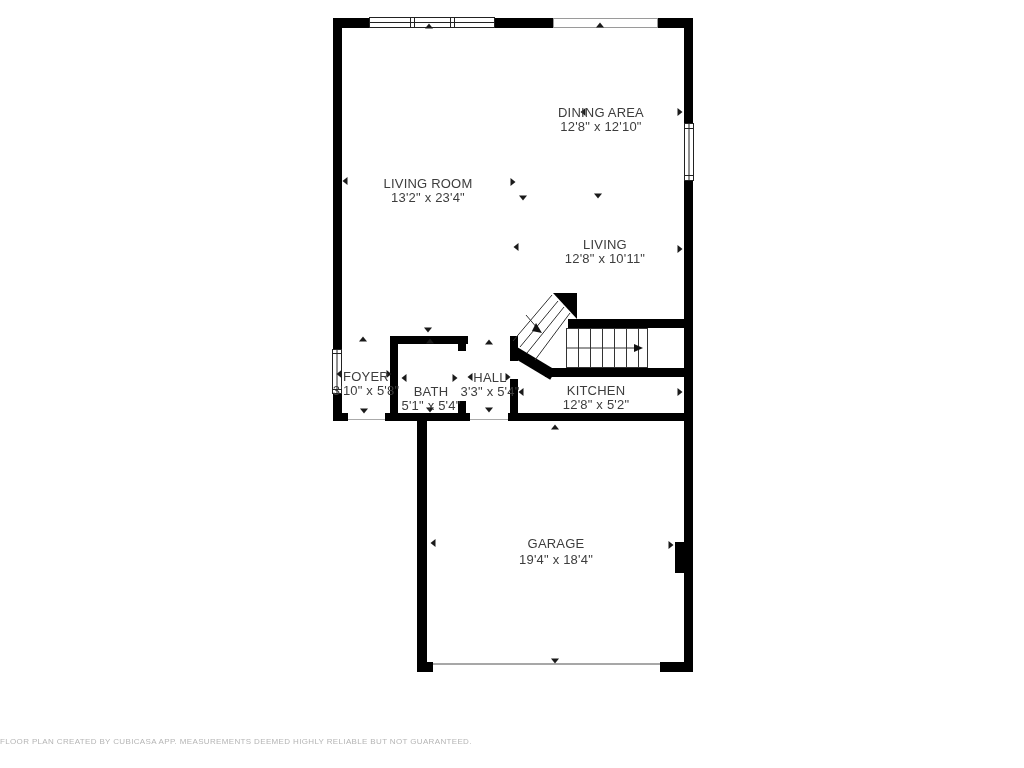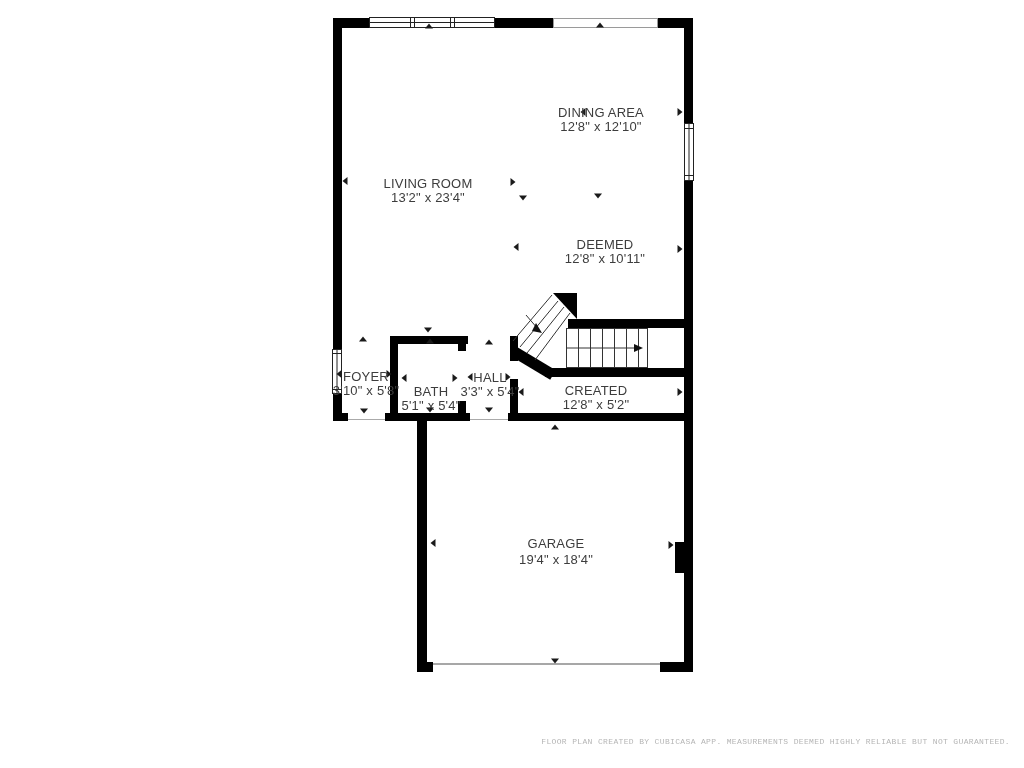--- a/index.html
+++ b/index.html
@@ -9,22 +9,22 @@
   }
   .plan-svg{position:absolute;left:0;top:0;}
   .room-label{
     position:absolute;transform:translate(-50%,-50%);
     text-align:center;color:#3d3d3d;line-height:14px;white-space:nowrap;
     letter-spacing:.2px;font-size:13px;
   }
   .room-label .room-name{display:block;}
   .room-label .room-dims{display:block;}
   .footer-note{
-    position:absolute;left:0;right:14px;top:737px;text-align:right;
-    color:#b5b5b5;font-size:8px;letter-spacing:.35px;white-space:nowrap;font-family:Liberation Mono, monospace;
+    position:absolute;left:0;right:14px;top:737px;text-align:left;
+    color:#b5b5b5;font-size:8px;letter-spacing:.35px;white-space:nowrap;
   }
 </style>
 </head>
 <body>
 
 <div class="stage">
 
   <svg class="plan-svg" width="1024" height="768" viewBox="0 0 1024 768">
 
     <g fill="#000000">
@@ -157,41 +157,41 @@
     <span class="room-name">LIVING ROOM</span>
     <span class="room-dims">13'2" x 23'4"</span>
   </div>
 
   <div class="room-label" style="left:601px;top:120px;">
     <span class="room-name">DINING AREA</span>
     <span class="room-dims">12'8" x 12'10"</span>
   </div>
 
   <div class="room-label" style="left:605px;top:252px;">
-    <span class="room-name">DEEMED</span>
+    <span class="room-name">LIVING</span>
     <span class="room-dims">12'8" x 10'11"</span>
   </div>
 
   <div class="room-label" style="left:366px;top:384px;text-align:center;">
     <span class="room-name">FOYER</span>
     <span class="room-dims">3'10" x 5'8"</span>
   </div>
 
   <div class="room-label" style="left:431px;top:399px;">
     <span class="room-name">BATH</span>
     <span class="room-dims">5'1" x 5'4"</span>
   </div>
 
   <div class="room-label" style="left:490px;top:385px;">
     <span class="room-name">HALL</span>
     <span class="room-dims">3'3" x 5'4"</span>
   </div>
 
   <div class="room-label" style="left:596px;top:398px;">
-    <span class="room-name">CREATED</span>
+    <span class="room-name">KITCHEN</span>
     <span class="room-dims">12'8" x 5'2"</span>
   </div>
 
   <div class="room-label" style="left:556px;top:552px;line-height:16px;">
     <span class="room-name">GARAGE</span>
     <span class="room-dims">19'4" x 18'4"</span>
   </div>
 
   <div class="footer-note">FLOOR PLAN CREATED BY CUBICASA APP. MEASUREMENTS DEEMED HIGHLY RELIABLE BUT NOT GUARANTEED.</div>
 

